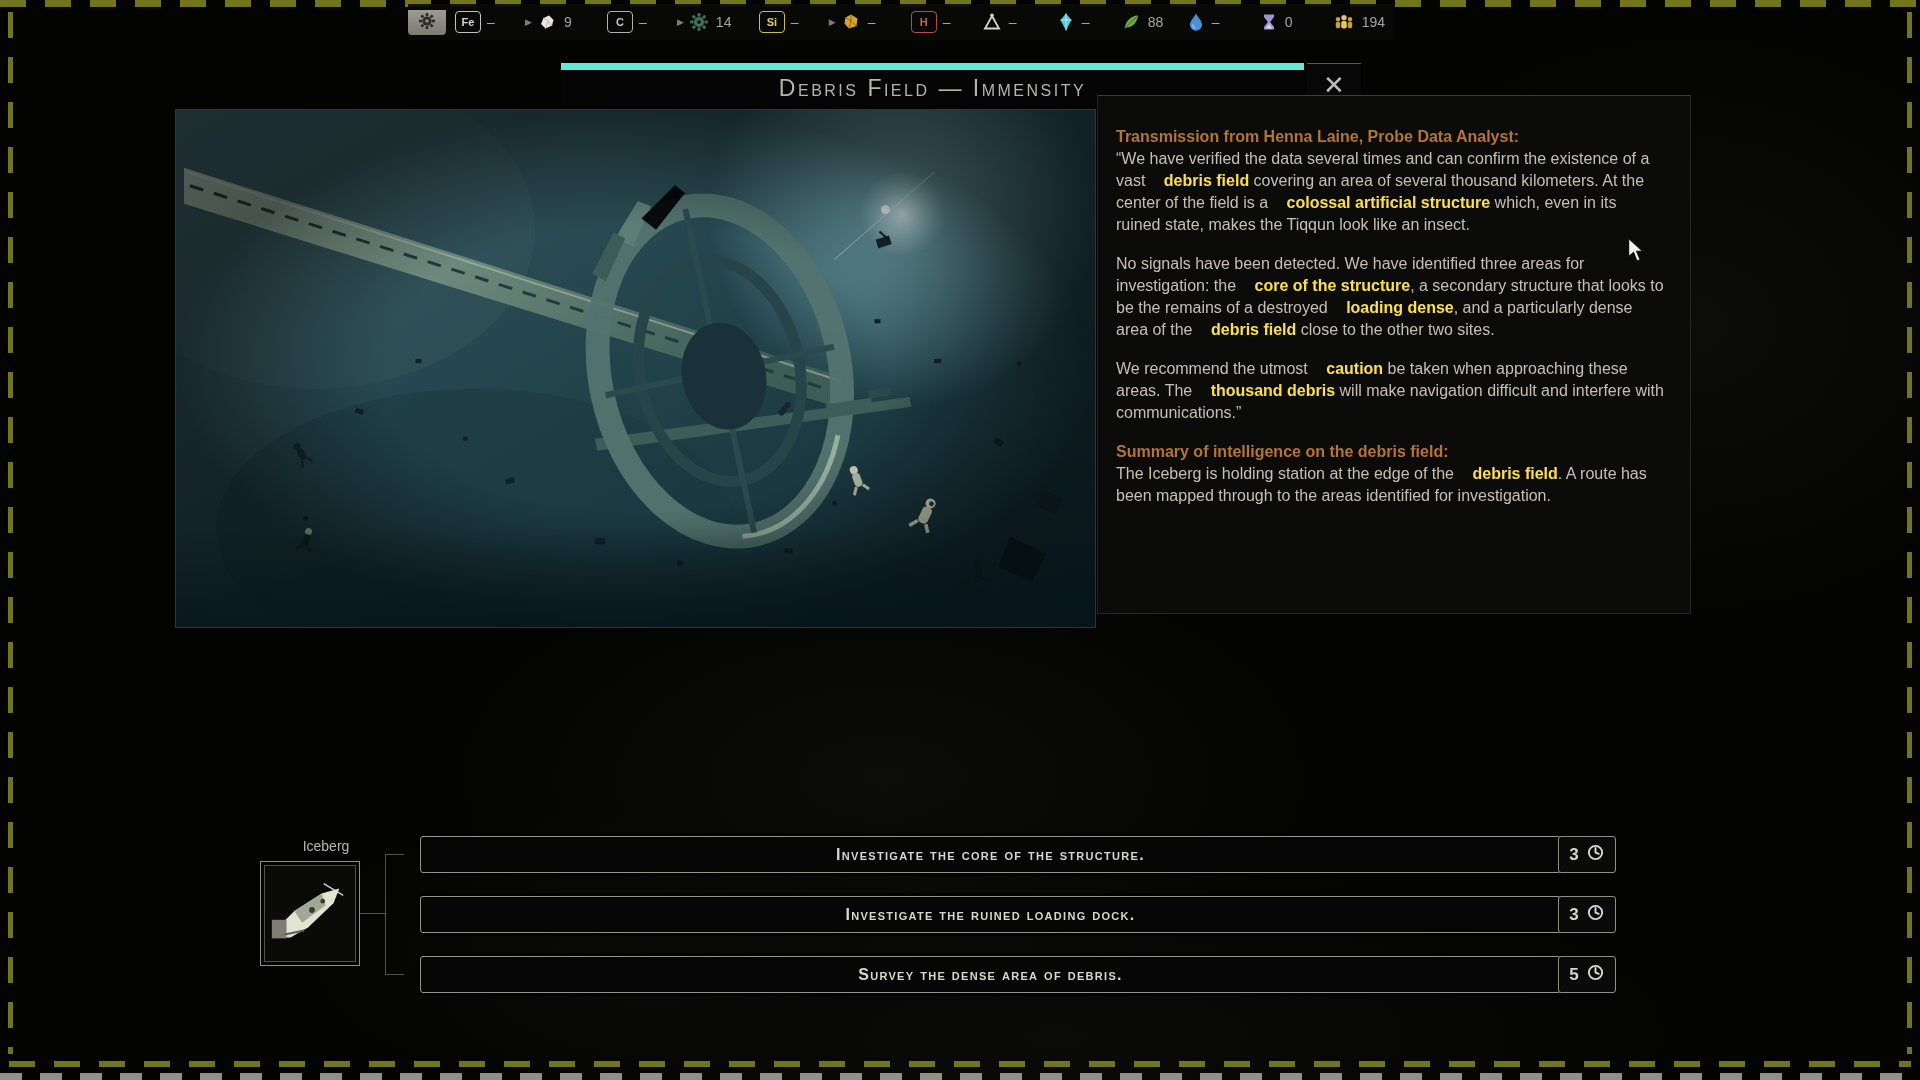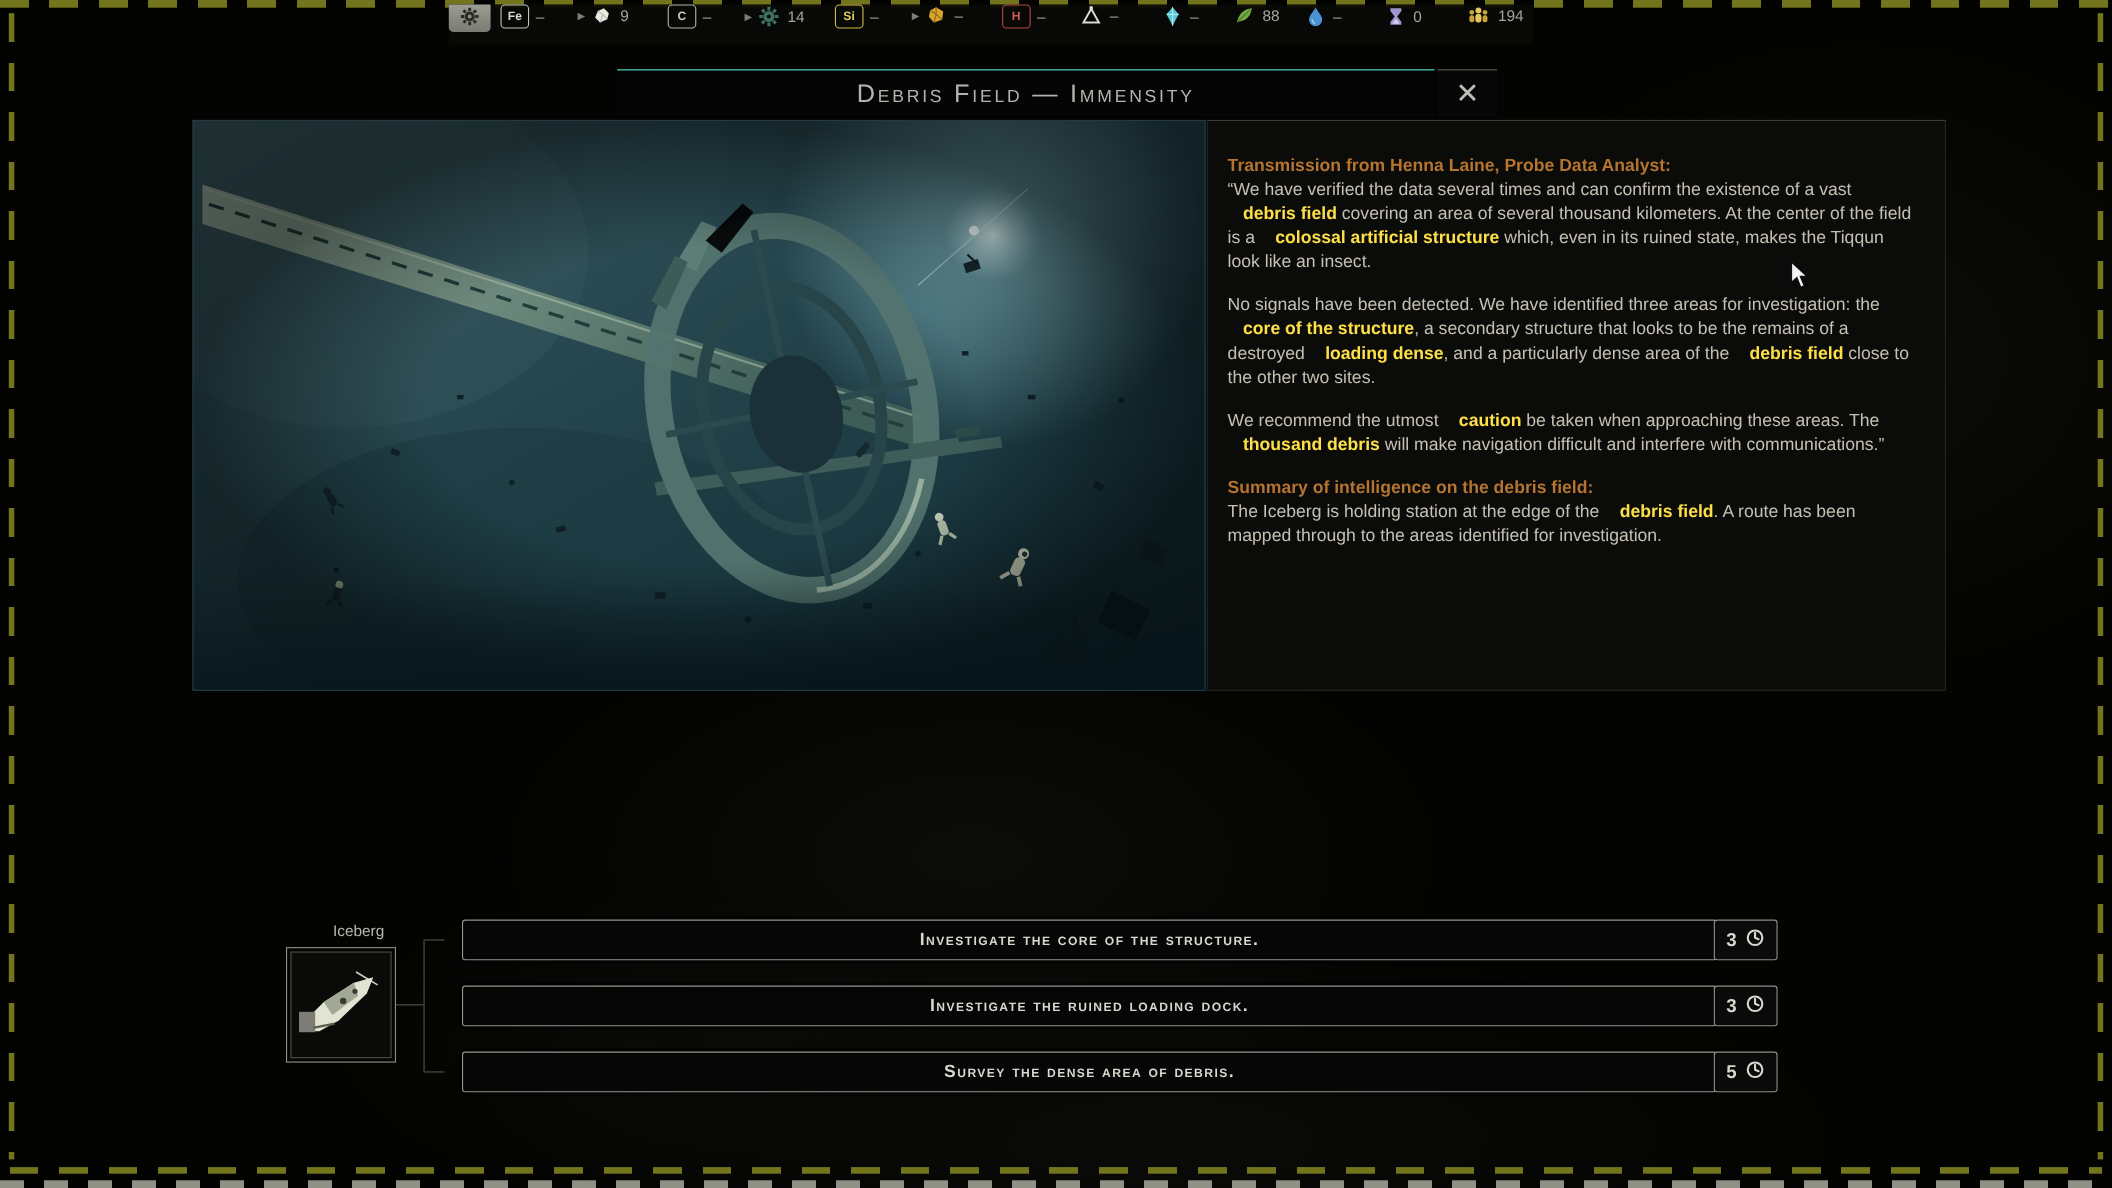--- a/index.html
+++ b/index.html
@@ -13,44 +13,44 @@
       radial-gradient(400px 200px at 30% 88%, rgba(80,80,68,0.07), transparent 70%);}
   
   .hz{position:absolute;pointer-events:none;}
   .hz-top{top:0;left:0;right:0;height:7px;background:repeating-linear-gradient(90deg,#73751c 0 26px,rgba(0,0,0,0) 26px 45px);}
   .hz-left{left:8px;top:12px;bottom:26px;width:5px;background:repeating-linear-gradient(180deg,#73751c 0 26px,rgba(0,0,0,0) 26px 45px);}
   .hz-right{right:8px;top:12px;bottom:26px;width:5px;background:repeating-linear-gradient(180deg,#73751c 0 26px,rgba(0,0,0,0) 26px 45px);}
   .hz-bottom{bottom:13px;left:9px;right:9px;height:6px;background:repeating-linear-gradient(90deg,#73751c 0 26px,rgba(0,0,0,0) 26px 45px);}
   .hz-bottom2{bottom:0;left:0;right:0;height:7px;background:repeating-linear-gradient(90deg,#8f9184 0 22px,rgba(0,0,0,0) 22px 40px);}
 
   
-  .resbar{position:absolute;left:408px;top:4px;height:36px;display:flex;align-items:flex-start;background:rgba(9,9,7,0.92);}
+  .resbar{position:absolute;left:408px;top:4px;height:36px;display:flex;align-items:center;background:rgba(9,9,7,0.92);}
   .res-toggle{width:38px;background:linear-gradient(#9c9c95,#7b7b74);border:none;display:flex;align-items:center;justify-content:center;border-radius:0 0 4px 4px;cursor:pointer;}
   .res{display:flex;align-items:center;gap:6px;padding:0 9px;}
   .res .val{color:#a5a59b;font-size:14px;min-width:20px;}
   .chip{display:inline-flex;align-items:center;justify-content:center;width:24px;height:20px;border-radius:4px;font-size:11px;font-weight:bold;}
   .chip-fe{border:1.5px solid #c4c4ba;color:#d6d6cc;}
   .chip-c{border:1.5px solid #b3b3a9;color:#c9c9bf;}
   .chip-si{border:1.5px solid #cdbe47;color:#dccf5e;}
   .chip-h{border:1.5px solid #b44b45;color:#cc5d55;}
   .chain{color:#7d7d73;font-size:9px;margin-right:-2px;}
   .sep{width:1px;background:#3b3b33;margin:8px 2px;}
   .sep.tall{background:#50504a;margin:3px 4px;}
   .res svg{display:block;}
 
   
   .titlebar{position:absolute;left:561px;top:63px;width:800px;height:43px;display:flex;gap:3px;}
-  .titlebox{flex:1;background:#050505;border-top:1px solid #5eead4;display:flex;align-items:center;justify-content:center;text-align:right;}
+  .titlebox{flex:1;background:#050505;border-top:7px solid #5eead4;display:flex;align-items:center;justify-content:center;text-align:right;}
   .title{font-variant:small-caps;letter-spacing:2.5px;font-size:23px;color:#b4b4ad;}
   .closebtn{width:54px;background:#070707;border:none;border-top:1px solid #5b5b54;display:flex;align-items:center;justify-content:center;color:#bdbdb7;font-size:26px;line-height:1;cursor:pointer;font-family:"Liberation Sans",sans-serif;}
 
   
   .scene{position:absolute;left:175px;top:109px;width:921px;height:519px;border:1px solid #223a40;box-sizing:border-box;background:#15303a;}
   .scene svg{display:block;width:100%;height:100%;}
-  .textpanel{position:absolute;left:1097px;top:109px;width:672px;height:519px;background:#0b0b09;border:1px solid #262622;border-top-color:#3c3c36;box-sizing:border-box;padding:30px 26px 0 18px;}
+  .textpanel{position:absolute;left:1097px;top:95px;width:594px;height:519px;background:#0b0b09;border:1px solid #262622;border-top-color:#3c3c36;box-sizing:border-box;padding:30px 26px 0 18px;}
   .textpanel p{margin:0 0 17px;font-size:16px;line-height:22px;color:#c5c0b4;}
   .hdr{display:block;color:#b5742f;font-weight:bold;}
   .hl{color:#fde047;font-weight:bold;margin-left:14px;}
 
   
   .shiplabel{position:absolute;left:274px;top:838px;width:104px;text-align:center;color:#b7b7af;font-size:14px;}
   .shipwrap{position:absolute;left:260px;top:861px;width:100px;height:105px;border:1px solid #90908a;background:#040404;padding:3px;box-sizing:border-box;}
   .shipinner{width:100%;height:100%;border:1px solid #504f47;box-sizing:border-box;background:#0a0a08;}
   .conn{position:absolute;background:#53534b;}
   .action{position:absolute;left:420px;width:1141px;height:37px;background:#060606;border:1px solid #95958b;border-radius:3px;display:flex;align-items:center;justify-content:center;color:#d7d7ce;font-size:16px;letter-spacing:1.3px;font-weight:bold;font-variant:small-caps;cursor:pointer;box-shadow:0 0 0 3px rgba(0,0,0,0.6);}

